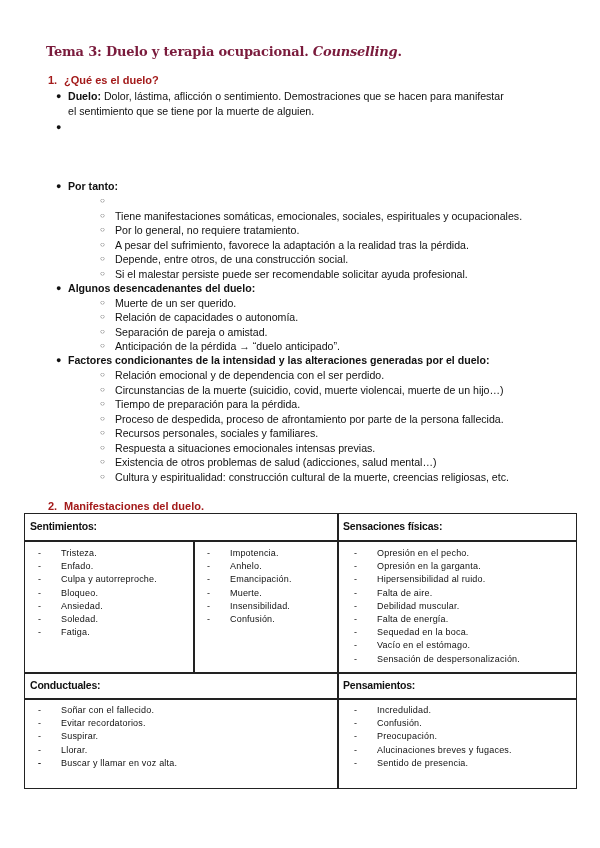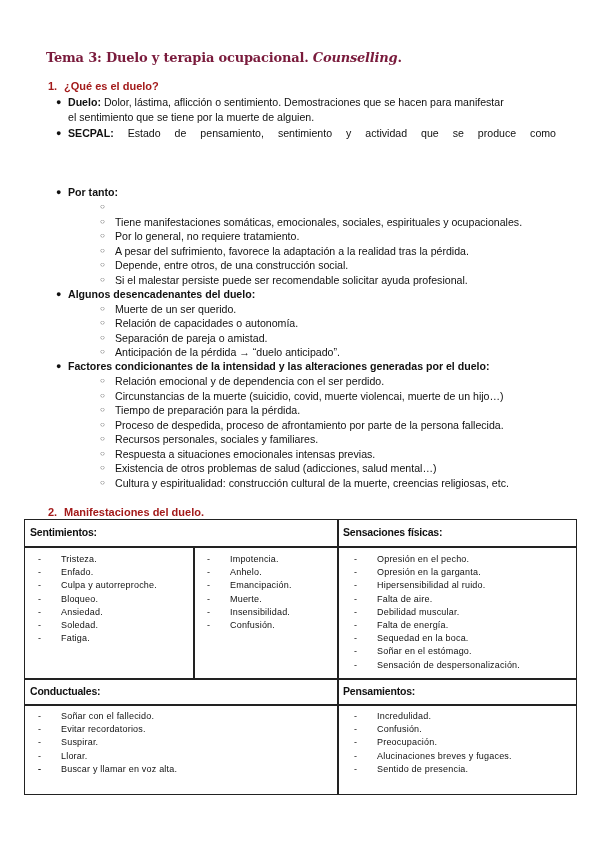--- a/index.html
+++ b/index.html
@@ -1,18 +1,18 @@
 <!DOCTYPE html>
 <html><head>
 <meta charset="utf-8">
 <style>
   html, body { margin: 0; padding: 0; background: #ffffff; }
   body { width: 600px; height: 848px; position: relative; overflow: hidden;
          font-family: "Liberation Sans", sans-serif; color: #111; }
-  .page { position: absolute; left: 0; top: 6px; width: 600px; height: 596px; }
+  .page { position: absolute; left: 0; top: 0; width: 600px; height: 596px; }
 
   .doc-title { position: absolute; left: 46px; top: 44px; font-family: "DejaVu Serif", serif;
                font-size: 13px; font-weight: bold; color: #7a1b3c; letter-spacing: -0.2px; white-space: nowrap; }
   .doc-title .it { font-style: italic; }
 
   .sec-heading { position: absolute; font-size: 11px; font-weight: bold; color: #a31a1a; white-space: nowrap; }
   .sec-heading .num { display: inline-block; width: 16px; }
 
   .l1 { position: absolute; left: 68px; font-size: 10.6px; line-height: 14.6px; width: 488px; }
   .l1 .dot { position: absolute; left: -12px; top: 0; font-size: 9px; }
@@ -46,21 +46,20 @@
   </div>
 
   <div class="l1" style="top:89px;">
     <span class="dot">●</span>
     <b>Duelo:</b><span> Dolor, lástima, aflicción o sentimiento. Demostraciones que se hacen para manifestar</span><br>
     <span>el sentimiento que se tiene por la muerte de alguien.</span>
   </div>
 
   <div class="l1 justify" style="top:120px;">
     <span class="dot">●</span>
-    <span class="first"><b>SECPAL:</b><span> Estado de pensamiento, sentimiento y actividad que se produce como</span></span>
   </div>
 
   <div class="l1" style="top:179px;">
     <span class="dot">●</span>
     <b>Por tanto:</b>
   </div>
   <div class="l2" style="top:194px;"><span class="circ">○</span></div>
   <div class="l2" style="top:208.5px;"><span class="circ">○</span><span>Tiene manifestaciones somáticas, emocionales, sociales, espirituales y ocupacionales.</span></div>
   <div class="l2" style="top:223px;"><span class="circ">○</span><span>Por lo general, no requiere tratamiento.</span></div>
   <div class="l2" style="top:237.5px;"><span class="circ">○</span><span>A pesar del sufrimiento, favorece la adaptación a la realidad tras la pérdida.</span></div>
@@ -123,21 +122,21 @@
 
   <div class="th" style="left:343px; top:520px;">Sensaciones físicas:</div>
   <div class="td-list" style="left:354px; top:547px;">
     <div class="li"><span class="dash">-</span><span>Opresión en el pecho.</span></div>
     <div class="li"><span class="dash">-</span><span>Opresión en la garganta.</span></div>
     <div class="li"><span class="dash">-</span><span>Hipersensibilidad al ruido.</span></div>
     <div class="li"><span class="dash">-</span><span>Falta de aire.</span></div>
     <div class="li"><span class="dash">-</span><span>Debilidad muscular.</span></div>
     <div class="li"><span class="dash">-</span><span>Falta de energía.</span></div>
     <div class="li"><span class="dash">-</span><span>Sequedad en la boca.</span></div>
-    <div class="li"><span class="dash">-</span><span>Soñar en el estómago.</span></div>
+    <div class="li"><span class="dash">-</span><span>Vacío en el estómago.</span></div>
     <div class="li"><span class="dash">-</span><span>Sensación de despersonalización.</span></div>
   </div>
 
   <div class="th" style="left:30px; top:679px;">Conductuales:</div>
   <div class="td-list" style="left:38px; top:704px;">
     <div class="li"><span class="dash">-</span><span>Soñar con el fallecido.</span></div>
     <div class="li"><span class="dash">-</span><span>Evitar recordatorios.</span></div>
     <div class="li"><span class="dash">-</span><span>Suspirar.</span></div>
     <div class="li"><span class="dash">-</span><span>Llorar.</span></div>
     <div class="li"><span class="dash">-</span></div>

